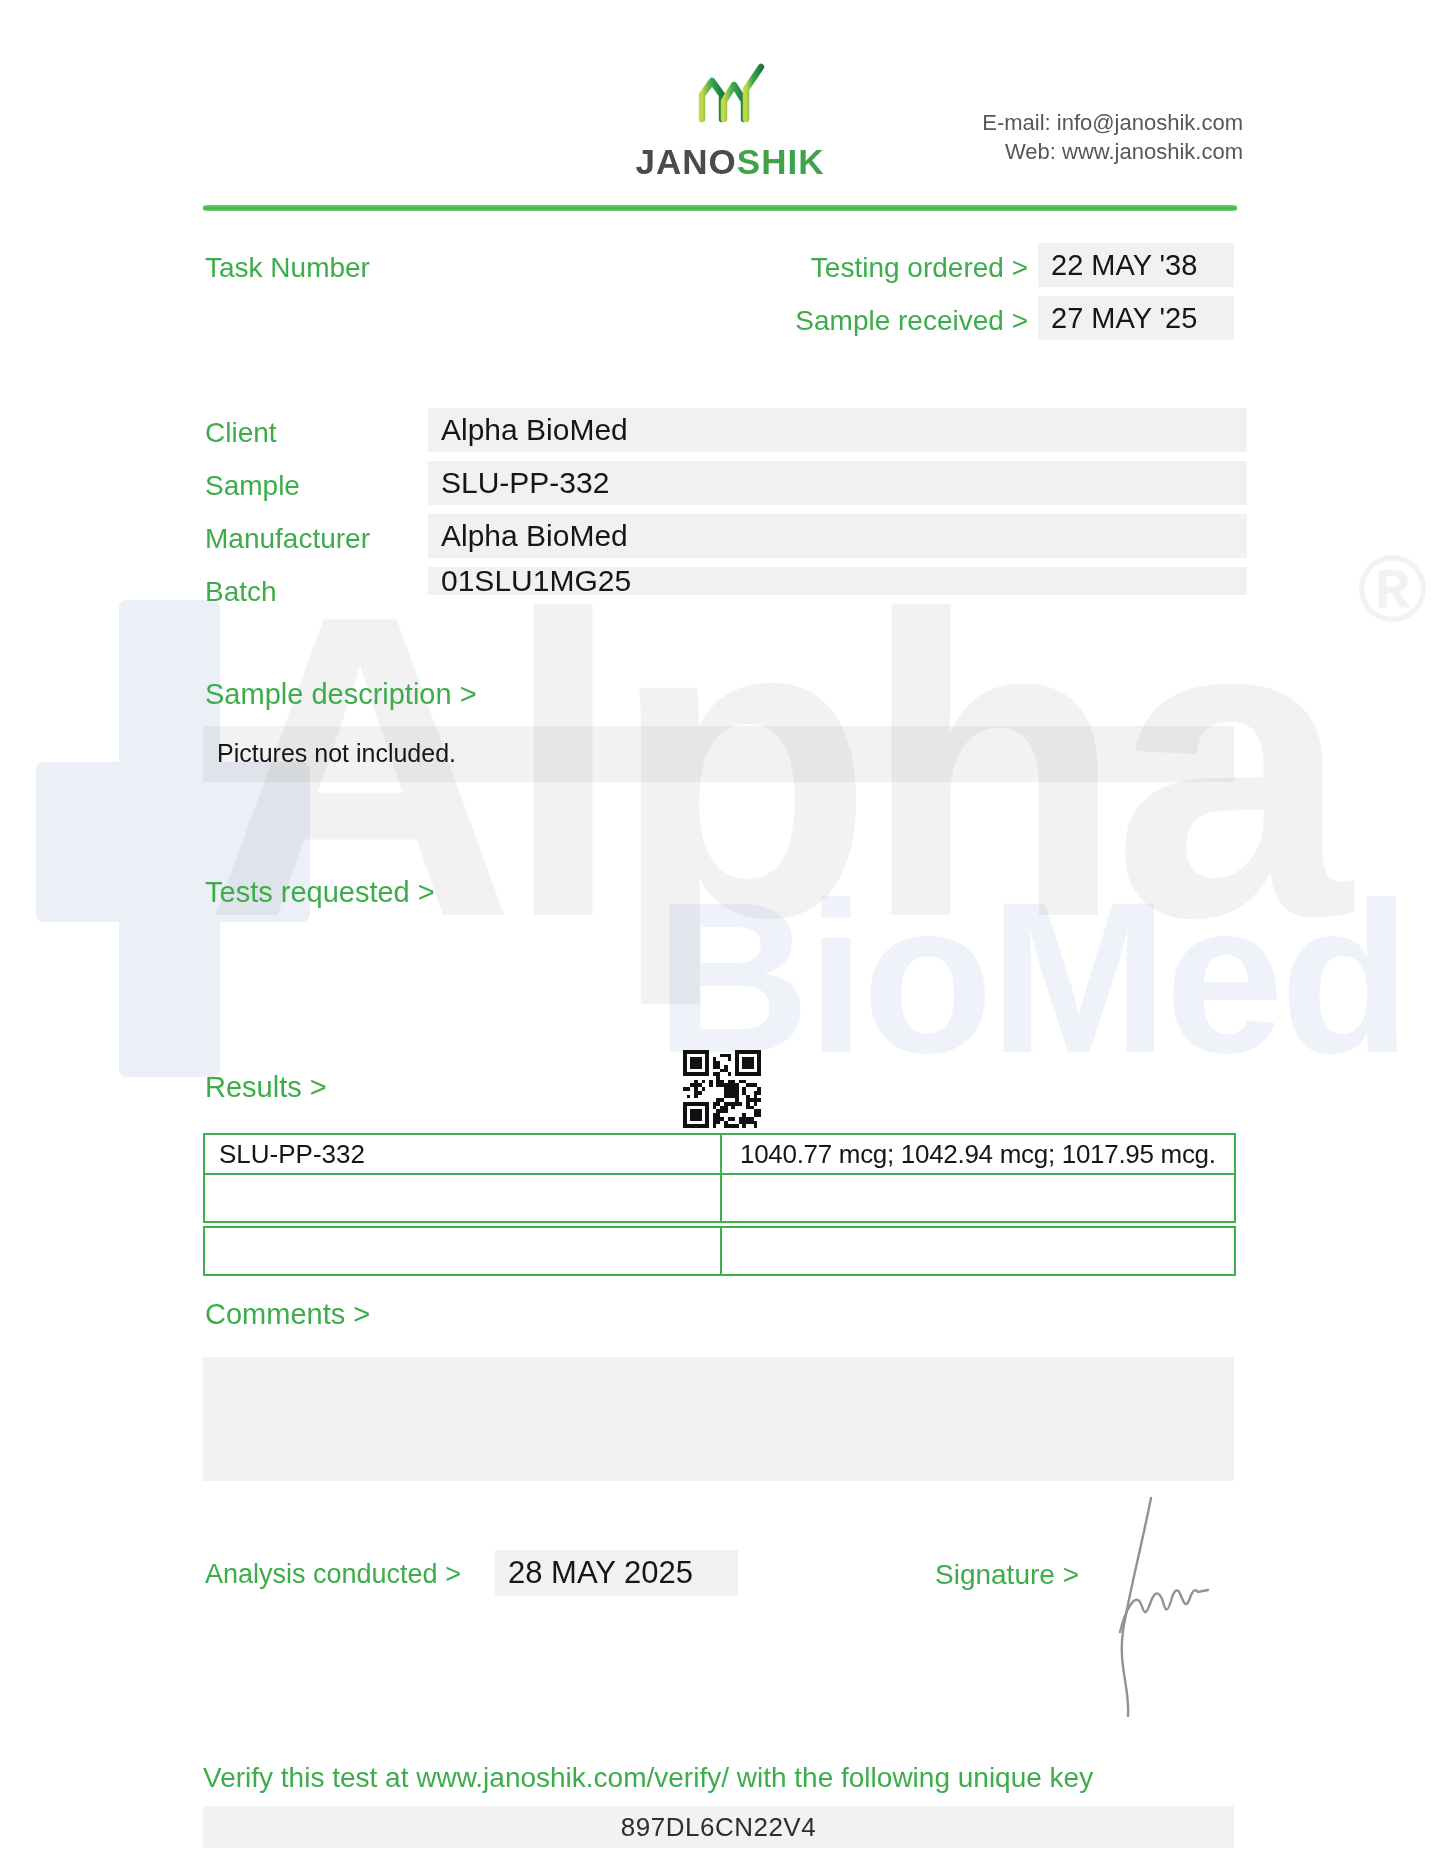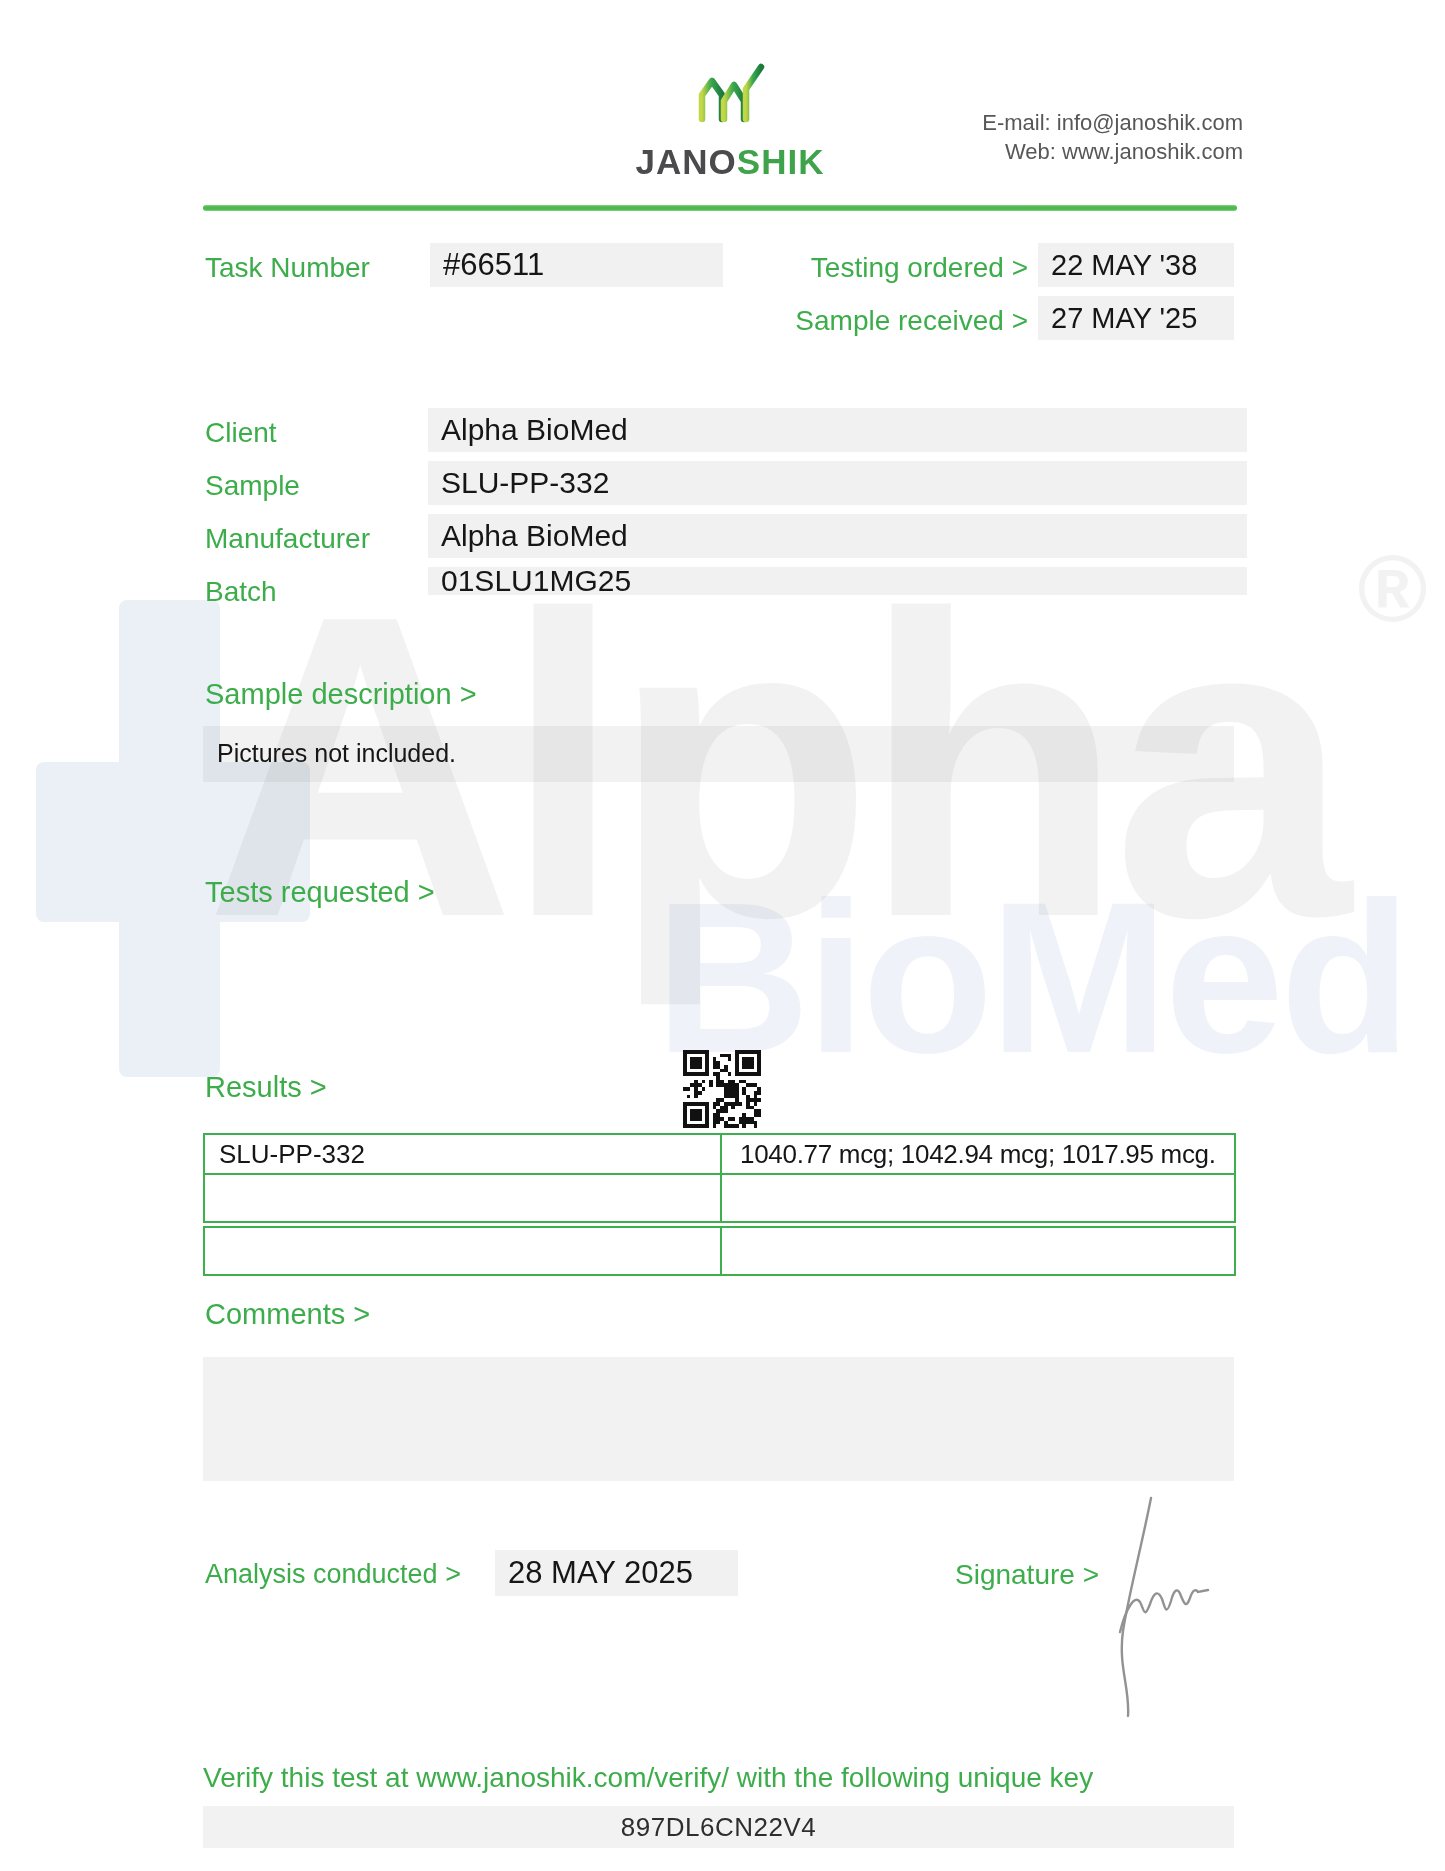--- a/index.html
+++ b/index.html
@@ -84,21 +84,20 @@
   </div>
 
   <div class="contact">
     <div>E-mail: info@janoshik.com</div>
     <div>Web: www.janoshik.com</div>
   </div>
 
   <div class="divider"></div>
 
   <div class="glabel" style="left:205px;top:252px;">Task Number</div>
-  <div class="gbox pad" style="left:430px;top:243px;width:280px;height:44px;font-size:31px;">#66511</div>
 
   <div class="glabel" style="left:760px;top:252px;width:268px;text-align:right;">Testing ordered &gt;</div>
   <div class="gbox pad" style="left:1038px;top:243px;width:183px;height:44px;font-size:29px;">22 MAY '38</div>
 
   <div class="glabel" style="left:760px;top:305px;width:268px;text-align:right;">Sample received &gt;</div>
   <div class="gbox pad" style="left:1038px;top:296px;width:183px;height:44px;font-size:29px;">27 MAY '25</div>
 
   <div class="glabel" style="left:205px;top:417px;">Client</div>
   <div class="gbox pad" style="left:428px;top:408px;width:806px;height:44px;font-size:30px;">Alpha BioMed</div>
 
@@ -266,21 +265,21 @@
       <div class="rc2"></div>
     </div>
   </div>
 
   <div class="glabel" style="left:205px;top:1298px;font-size:29px;">Comments &gt;</div>
   <div class="band" style="top:1357px;height:124px;"></div>
 
   <div class="glabel" style="left:205px;top:1559px;font-size:27px;">Analysis conducted &gt;</div>
   <div class="gbox pad" style="left:495px;top:1550px;width:230px;height:46px;font-size:31px;">28 MAY 2025</div>
 
-  <div class="glabel" style="left:935px;top:1559px;margin-left:20px;">Signature &gt;</div>
+  <div class="glabel" style="left:935px;top:1559px;">Signature &gt;</div>
   <svg class="sig" width="220" height="280" viewBox="0 0 220 280">
     <g fill="none" stroke="#8d8d8d" stroke-width="2.4" stroke-linecap="round" opacity="0.95">
       <path d="M71 28 C62 74 48 128 43 161 C38 196 50 218 48 246"></path>
       <path d="M40 162 C46 138 55 124 60 132 C64 139 64 150 70 134 C74 122 78 120 82 129 C85 137 86 147 91 131 C94 119 98 117 101 126 C104 133 106 139 110 128 C113 119 116 119 118 122 L128 120"></path>
     </g>
   </svg>
 
   <div class="verify">Verify this test at www.janoshik.com/verify/ with the following unique key</div>
   <div class="keybar">897DL6CN22V4</div>
 

